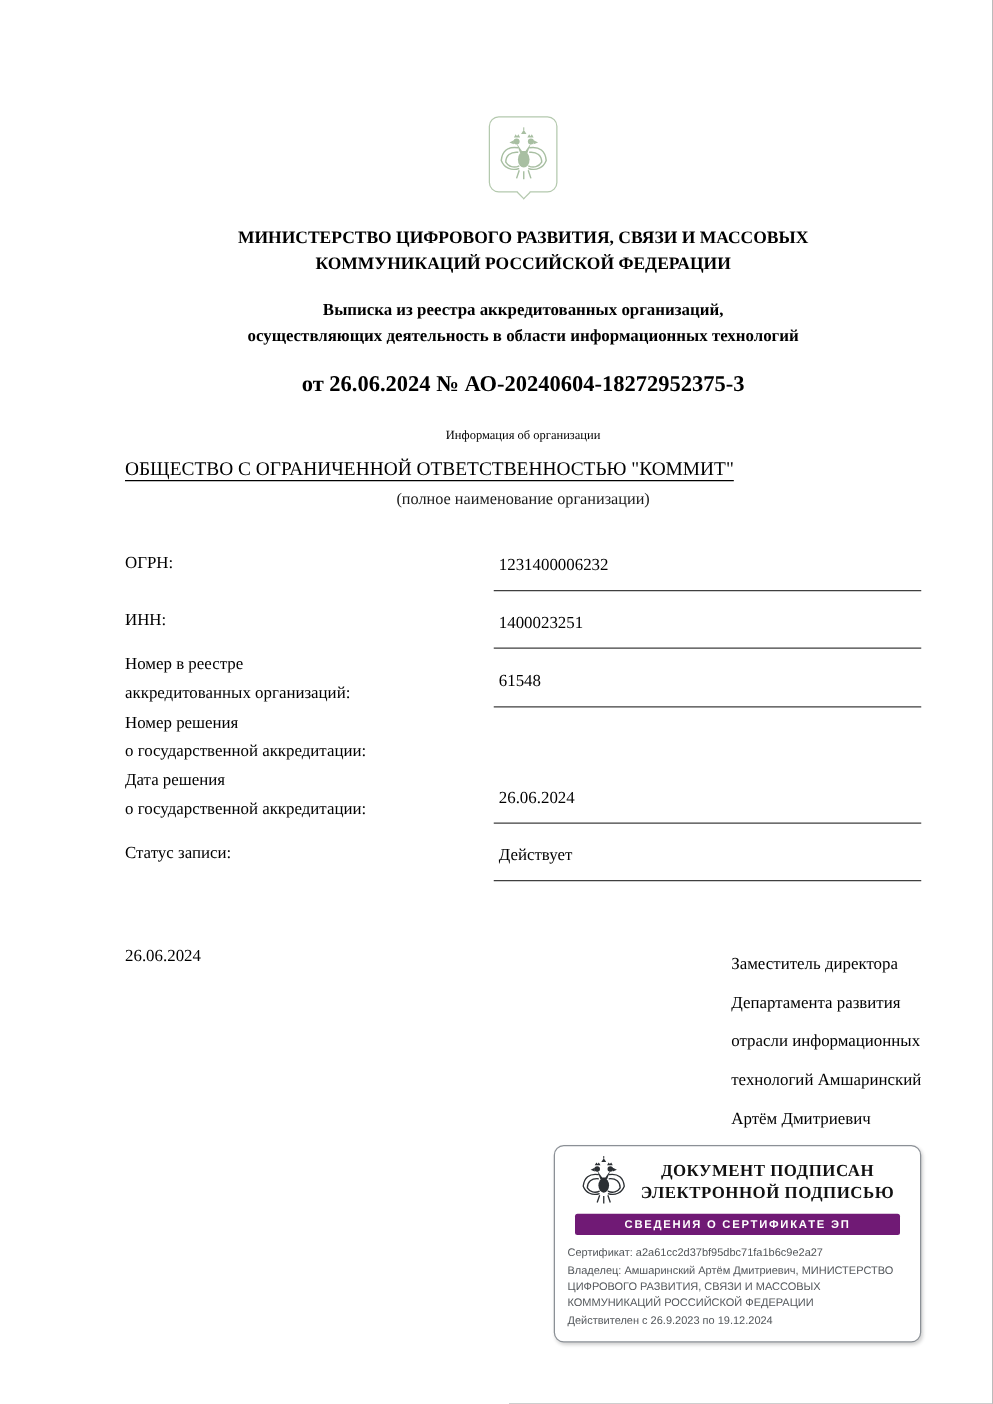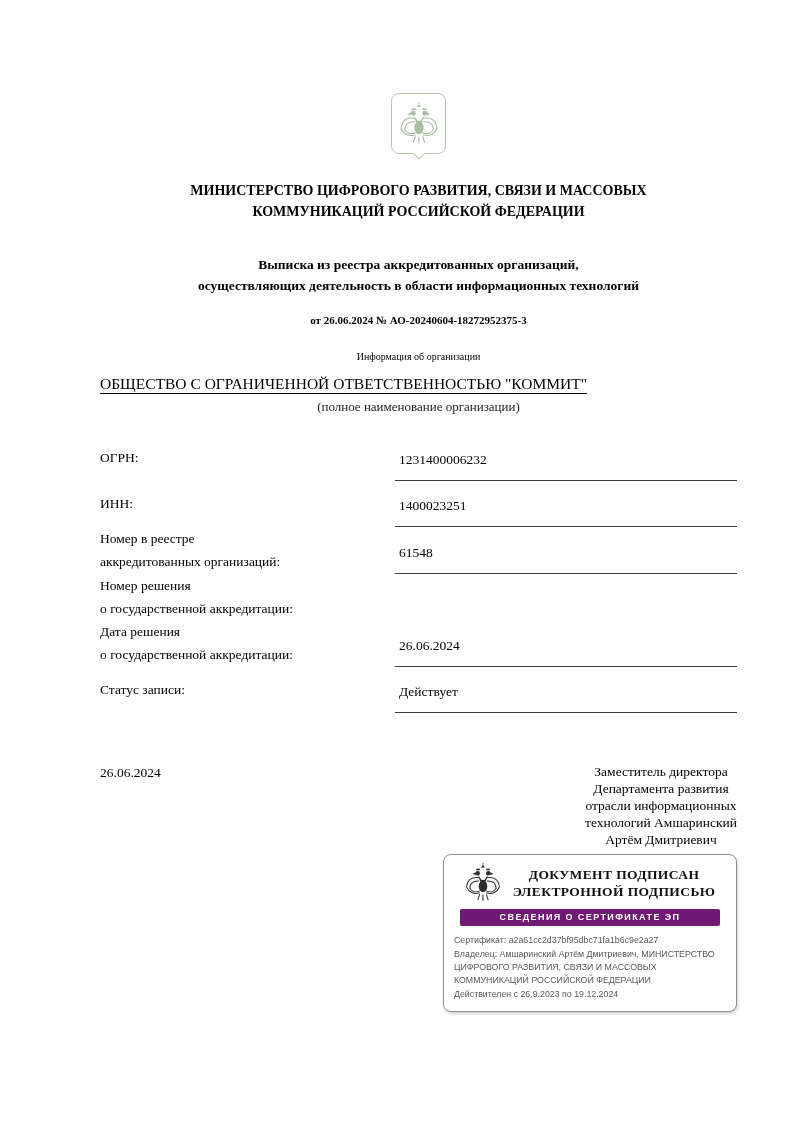--- a/index.html
+++ b/index.html
@@ -38,28 +38,28 @@
   .emblem-badge svg { width:46px; height:50px; }
 
   
   .ministry-title {
     margin-top:26px;
     font-size:14px; font-weight:bold;
     line-height:21px; text-align:center;
     white-space:pre-line;
   }
   .doc-title {
-    margin-top:32px;
+    margin-top:15px;
     font-size:13.5px; font-weight:bold;
     line-height:21px; text-align:center;
     white-space:pre-line;
   }
   .doc-number {
     margin-top:18px;
-    font-size:11px; font-weight:bold;
+    font-size:18px; font-weight:bold;
     text-align:center;
   }
   .section-title {
     margin-top:25px;
     font-size:10px;
     text-align:center;
   }
   .org-name {
     margin-top:13px;
     font-size:15.5px;
@@ -93,22 +93,22 @@
     padding:6px 0 0 4px;
   }
 
   
   .signature {
     margin-top:50px;
     display:flex; justify-content:space-between; align-items:flex-start;
   }
   .sig-date { font-size:13.5px; padding-top:2px; }
   .sig-officer {
-    font-size:13.5px; line-height:17px;
-    text-align:center; white-space:pre-line;
+    font-size:13.5px; line-height:31px;
+    text-align:left; white-space:pre-line;
   }
 
   
   .stamp {
     margin:6px 0 0 auto;
     width:294px;
     border:1px solid #8b9096;
     border-radius:8px;
     background:#fff;
     box-shadow:1px 2px 3px rgba(0,0,0,.18);

